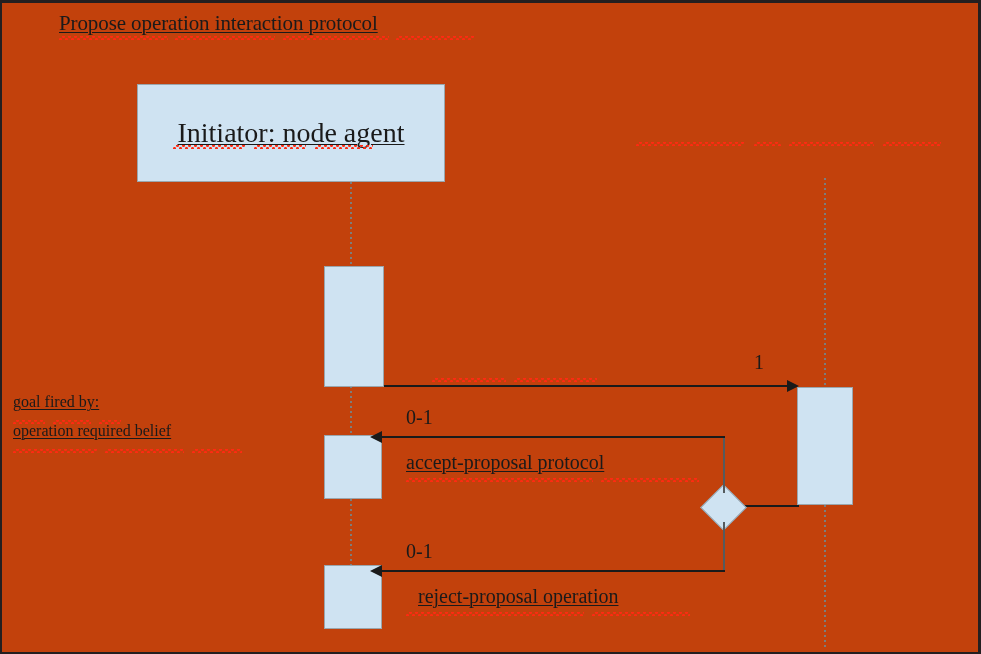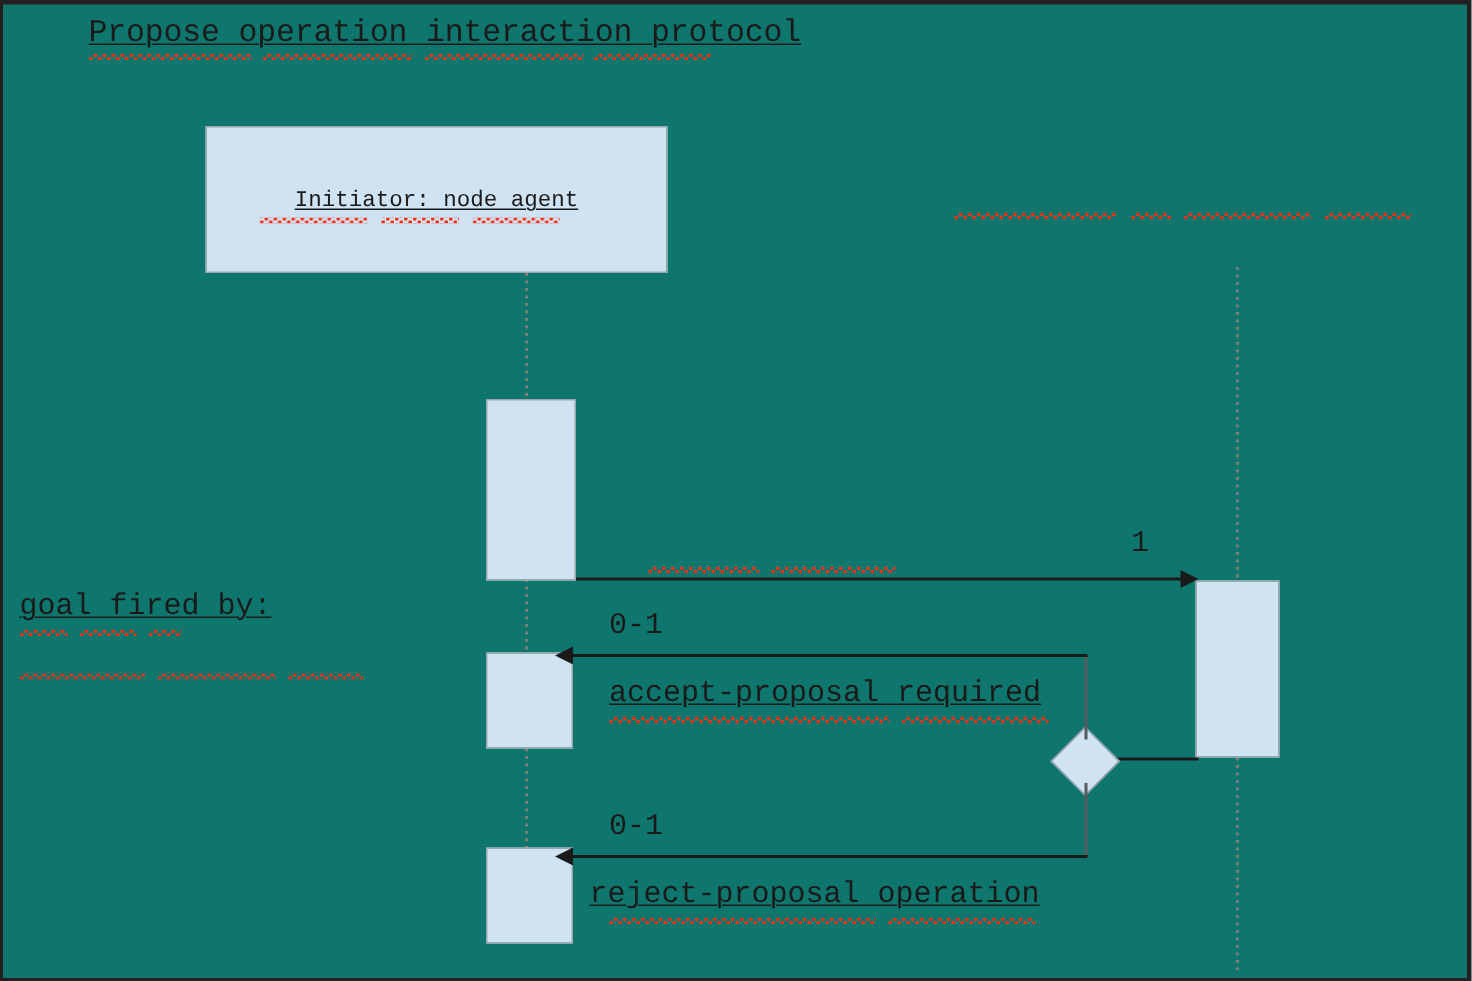--- a/index.html
+++ b/index.html
@@ -4,23 +4,23 @@
 <style>
   html, body {
     margin: 0;
     padding: 0;
     background: #ffffff;
   }
   #canvas {
     position: relative;
     width: 981px;
     height: 654px;
-    background: #0f766e;
+    background: #c2410c;
     overflow: hidden;
-    font-family: Liberation Mono, monospace;
+    font-family: Liberation Serif, serif;
     box-sizing: border-box;
     border-top: 3px solid #241f20;
     border-right: 3px solid #241f20;
     border-bottom: 2px solid #241f20;
     border-left: 2px solid #241f20;
   }
 
   
   .diagram-title {
     position: absolute;
@@ -51,21 +51,21 @@
   .lifeline-box {
     position: absolute;
     background: #cfe3f2;
     border: 1px solid #9aa6ad;
     box-sizing: border-box;
     display: flex;
     align-items: center;
     justify-content: center;
   }
   .lifeline-box .label {
-    font-size: 15px;
+    font-size: 28px;
     color: #1a1a1a;
     white-space: nowrap;
     text-decoration: underline;
     text-decoration-thickness: 1px;
     text-underline-offset: 2px;
     text-align: center;
   }
 
   
   .lifeline {
@@ -134,21 +134,21 @@
     text-underline-offset: 2px;
   }
   .mult-label {
     position: absolute;
     font-size: 20px;
     color: #1a1a1a;
     white-space: nowrap;
   }
   .note-text {
     position: absolute;
-    font-size: 20px;
+    font-size: 16px;
     color: #1a1a1a;
     white-space: nowrap;
     text-decoration: underline;
     text-decoration-thickness: 1px;
     text-underline-offset: 2px;
   }
 </style>
 </head>
 <body>
 
@@ -200,33 +200,34 @@
 
   <div class="diamond" style="left:705px; top:488px; width:33px; height:33px;"></div>
 
   <div class="vline" style="left:721px; top:434px; height:56px;"></div>
 
   <div class="vline" style="left:721px; top:519px; height:50px;"></div>
 
   <div class="hline" style="left:380px; top:433px; width:343px;"></div>
   <div class="arrow-left" style="left:368px; top:428px;"></div>
   <div class="mult-label" style="left:404px; top:403px;">0-1</div>
-  <div class="msg-label" style="left:404px; top:448px;">accept-proposal required</div>
+  <div class="msg-label" style="left:404px; top:448px;">accept-proposal protocol</div>
   <div class="squiggle" style="left:404px; top:475px; width:187px;"></div>
   <div class="squiggle" style="left:599px; top:475px; width:98px;"></div>
 
   <div class="hline" style="left:380px; top:567px; width:343px;"></div>
   <div class="arrow-left" style="left:368px; top:562px;"></div>
   <div class="mult-label" style="left:404px; top:537px;">0-1</div>
-  <div class="msg-label" style="left:391px; top:582px;">reject-proposal operation</div>
+  <div class="msg-label" style="left:416px; top:582px;">reject-proposal operation</div>
   <div class="squiggle" style="left:404px; top:609px; width:178px;"></div>
   <div class="squiggle" style="left:590px; top:609px; width:98px;"></div>
 
   <div class="note-text" style="left:11px; top:390px;">goal fired by:</div>
   <div class="squiggle" style="left:11px; top:417px; width:32px;"></div>
   <div class="squiggle" style="left:51px; top:417px; width:38px;"></div>
   <div class="squiggle" style="left:97px; top:417px; width:22px;"></div>
 
+  <div class="note-text" style="left:11px; top:419px;">operation required belief</div>
   <div class="squiggle" style="left:11px; top:446px; width:84px;"></div>
   <div class="squiggle" style="left:103px; top:446px; width:79px;"></div>
   <div class="squiggle" style="left:190px; top:446px; width:50px;"></div>
 
 </div>
 
 </body></html>

